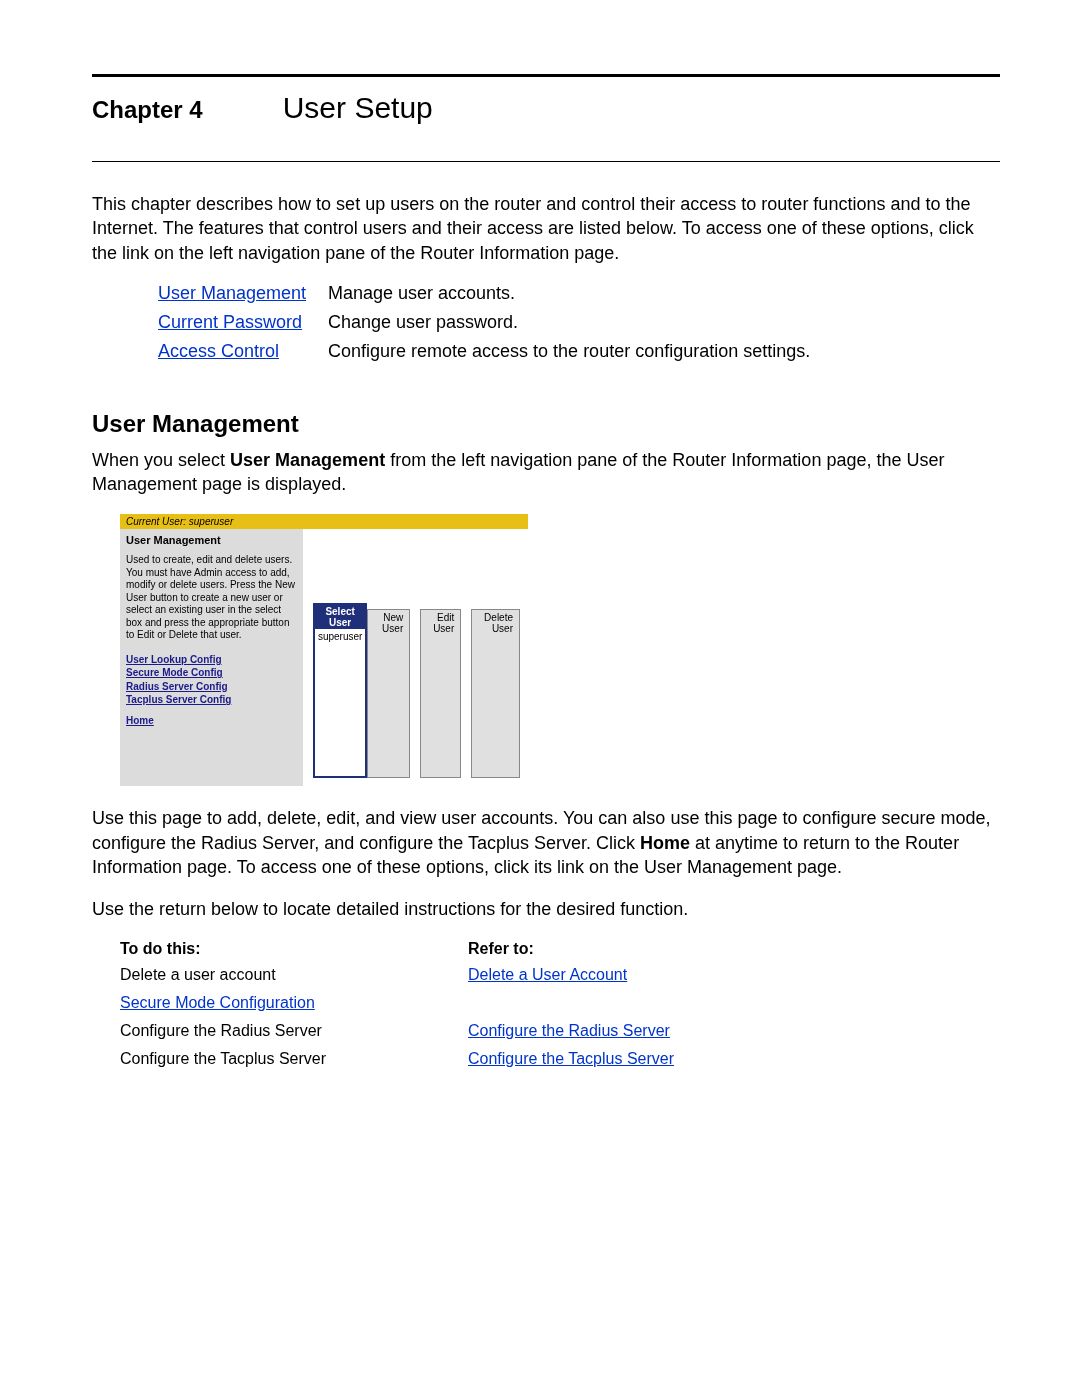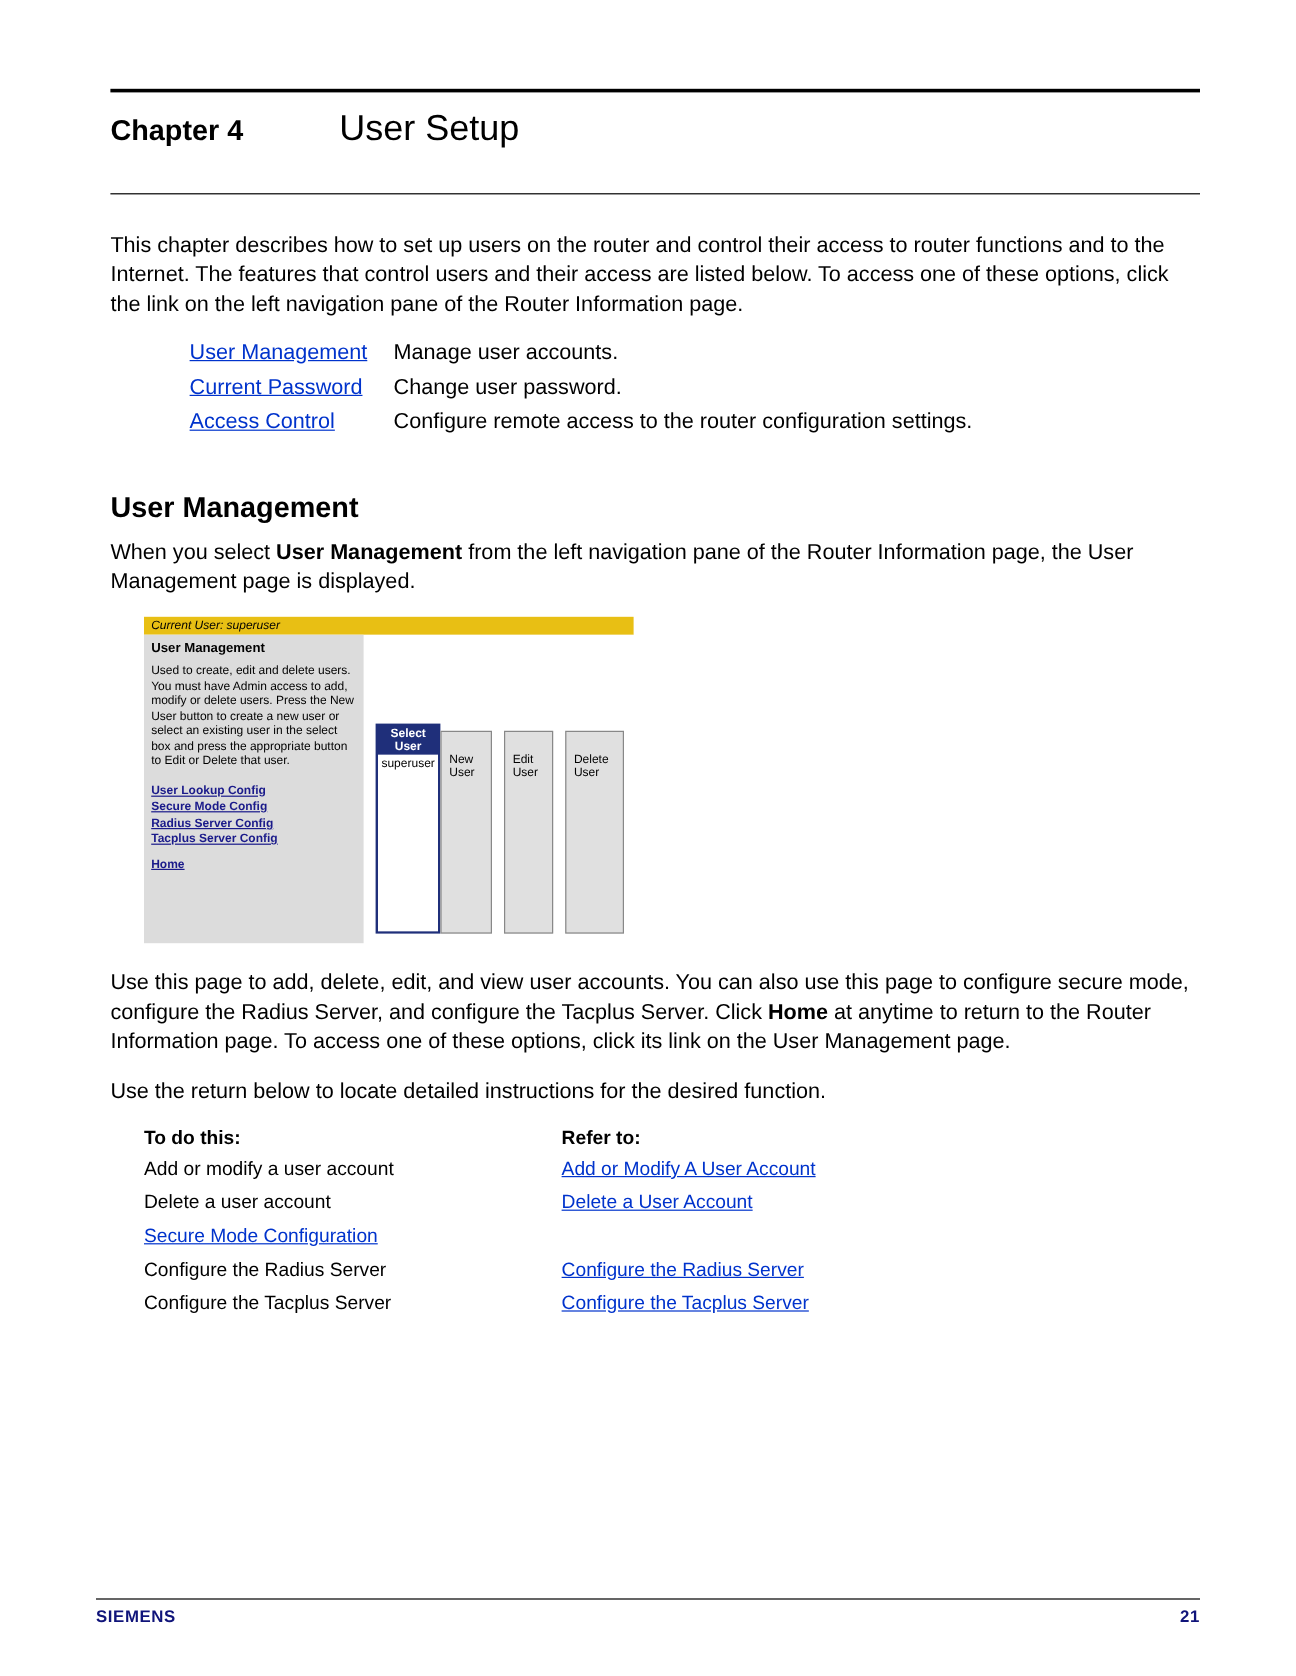--- a/index.html
+++ b/index.html
@@ -147,21 +147,22 @@
   }
   .ss-buttons {
     display: flex;
     gap: 10px;
     margin-top: 6px;
   }
   .ss-btn {
     background: #e0e0e0;
     border: 1px solid #888;
     font-size: 10px;
-    padding: 18px 6px;
+    padding: 2px 6px;
+    text-align: right;
   }
   .task-table {
     margin-left: 28px;
     font-size: 16px;
     margin-top: 4px;
   }
   .task-head {
     display: flex;
     font-weight: bold;
     margin-bottom: 8px;
@@ -275,38 +276,30 @@
   </p>
 
   <p class="body body-indent">Use the return below to locate detailed instructions for the desired function.</p>
 
   <div class="task-table">
     <div class="task-head">
       <div class="task-col1">To do this:</div>
       <div class="task-col2">Refer to:</div>
     </div>
     <div class="task-row">
-      <div class="task-col1">Add or modify a user account</div>
-      <div class="task-col2"><span class="link">Add or Modify A User Account</span></div>
-    </div>
-    <div class="task-row">
       <div class="task-col1">Delete a user account</div>
       <div class="task-col2"><span class="link">Delete a User Account</span></div>
     </div>
     <div class="task-row">
       <div class="task-col2"><span class="link">Secure Mode Configuration</span></div>
     </div>
     <div class="task-row">
       <div class="task-col1">Configure the Radius Server</div>
       <div class="task-col2"><span class="link">Configure the Radius Server</span></div>
     </div>
     <div class="task-row">
       <div class="task-col1">Configure the Tacplus Server</div>
       <div class="task-col2"><span class="link">Configure the Tacplus Server</span></div>
     </div>
   </div>
 
-  <div class="footer">
-    <span>SIEMENS</span>
-    <span class="pageno">21</span>
-  </div>
 
 </div>
 
 </body></html>

